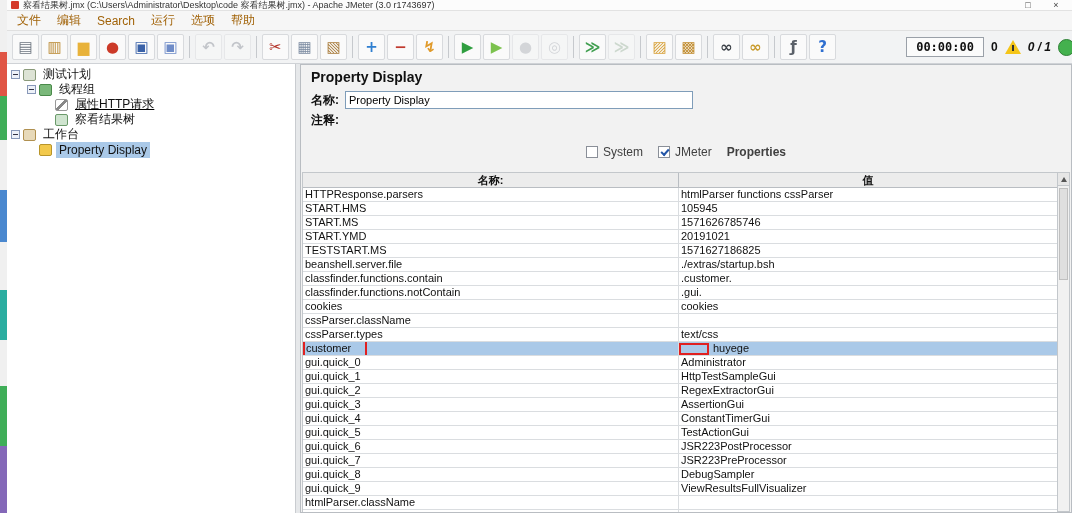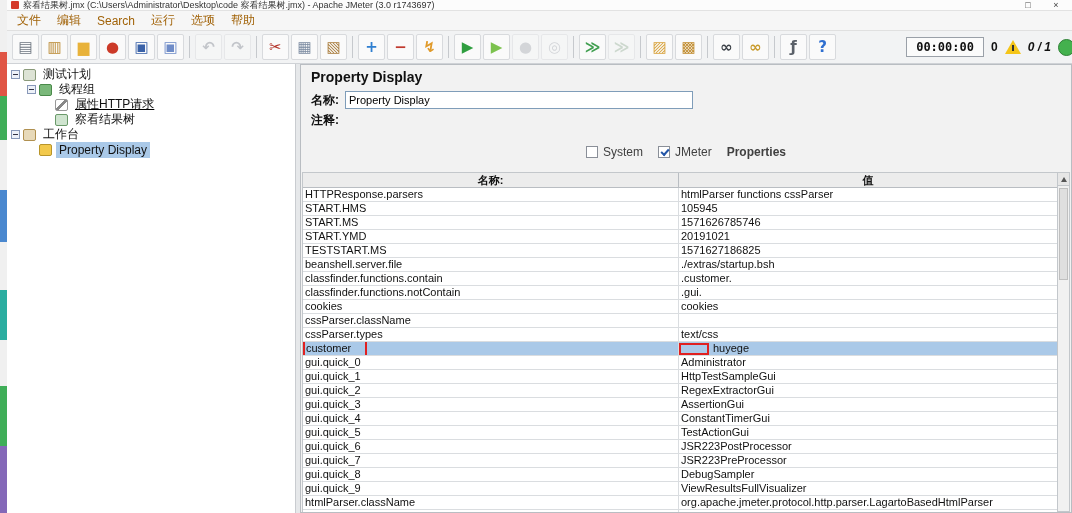--- a/index.html
+++ b/index.html
@@ -436,21 +436,20 @@
                   <div class="pcell-value"><span class="cell-text">DebugSampler</span></div>
                 </div>
 
                 <div class="prow">
                   <div class="pcell-name"><span class="cell-text">gui.quick_9</span></div>
                   <div class="pcell-value"><span class="cell-text">ViewResultsFullVisualizer</span></div>
                 </div>
 
                 <div class="prow">
                   <div class="pcell-name"><span class="cell-text">htmlParser.className</span></div>
-                  <div class="pcell-value"><span class="cell-text">org.apache.jmeter.protocol.http.parser.LagartoBasedHtmlParser</span></div>
                 </div>
 
                 <div class="prow">
                   <div class="pcell-name"><span class="cell-text">htmlParser.types</span></div>
                   <div class="pcell-value"><span class="cell-text">text/html application/xhtml+xml application/xml text/xml</span></div>
                 </div>
 
               </div>
           </div>
           <div class="vscroll">

